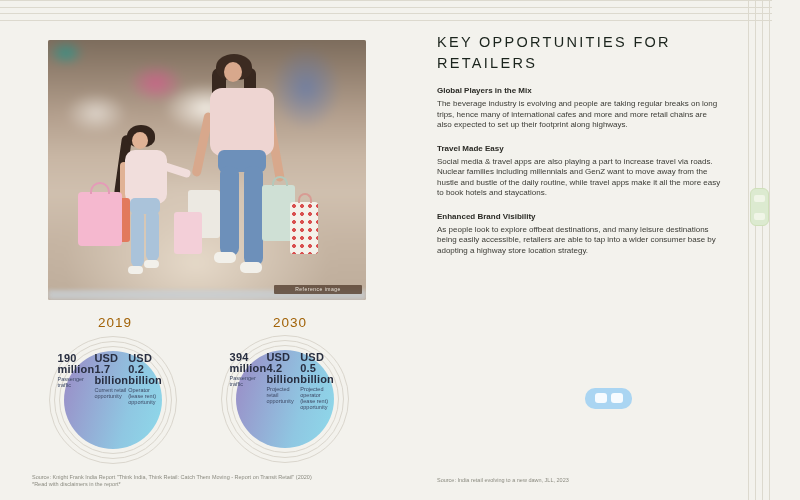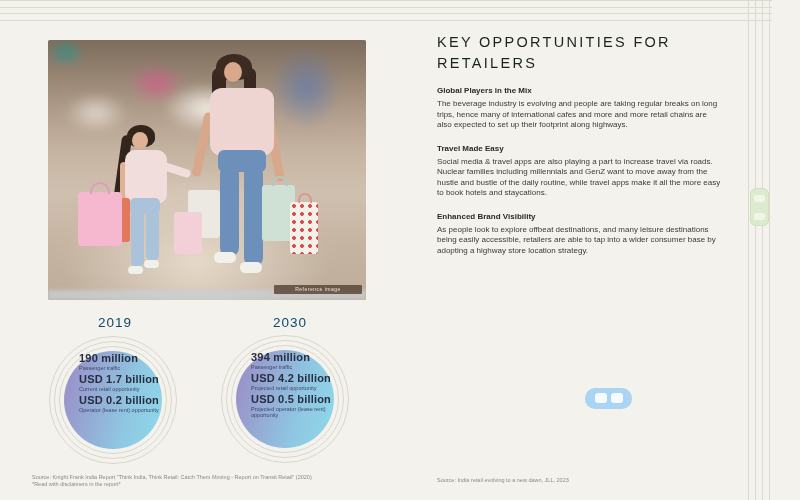--- a/index.html
+++ b/index.html
@@ -36,31 +36,31 @@
       radial-gradient(170px 120px at 160px 235px, rgba(233,221,205,0.9), rgba(233,221,205,0) 78%),
       linear-gradient(180deg,#746556 0%, #8d7b6a 12%, #b29e8c 30%, #c8b6a4 45%, #d0c0af 58%, #c6b5a3 75%, #bcab99 100%);
   }
   .photo .floor-strip { position:absolute; left:0; bottom:0; width:100%; height:10px; background:#c9cfd4; opacity:.8; filter:blur(2px); }
   .photo .shape { position:absolute; }
   .credit { position:absolute; right:4px; bottom:6px; width:88px; height:9px; background:rgba(92,70,55,0.85);
             color:#eae4da; font-size:5px; line-height:9px; text-align:center; letter-spacing:.5px; border-radius:1px; }
 
   
   .year { position:absolute; top:315px; width:70px; text-align:center; font-size:13.5px;
-          color:#0c4a6e; letter-spacing:1px; z-index:4; }
+          color:#a16207; letter-spacing:1px; z-index:4; }
   .year.y2019 { left:80px; } .year.y2030 { left:255px; }
 
   .rings { position:absolute; width:128px; height:128px; border-radius:50%; background:#f3f2ed;
            border:1px solid #dad6cd; padding:4px; z-index:4; }
   .rings.c1 { left:49px; top:336px; } .rings.c2 { left:221px; top:335px; }
   .ring-mid { width:100%; height:100%; border-radius:50%; border:1px solid #dad6cd; padding:4px; background:#f3f2ed; }
   .ring-in  { width:100%; height:100%; border-radius:50%; border:1px solid #dad6cd; padding:4px; background:#f3f2ed; }
   .bubble { width:100%; height:100%; border-radius:50%;
             background:linear-gradient(105deg,#9a8fc8 5%, #8fc7e2 65%, #8ed7e9 95%);
-            display:flex; flex-direction:column; justify-content:flex-start; padding-left:15px; }
+            display:flex; flex-direction:row; justify-content:flex-end; padding-left:15px; }
   .stat { margin:1.5px 0; }
   .stat .val { font-size:11px; font-weight:bold; color:#272d3f; line-height:11px; letter-spacing:.2px; }
   .stat .lab { font-size:5.5px; color:#3e4a66; line-height:6px; margin-top:1px; max-width:80px; }
 
   
   .content { position:absolute; left:437px; top:32px; width:285px; z-index:4; }
   .title { font-size:14.5px; font-weight:normal; letter-spacing:2.3px; line-height:1.42; color:#1b241d; }
   .intro { margin-top:20px; font-size:8px; line-height:10.5px; color:#3b3b35; }
   .section { margin-top:13px; }
   .section h3 { font-size:8px; font-weight:bold; color:#2a2a25; line-height:10px; margin-bottom:3px; }

